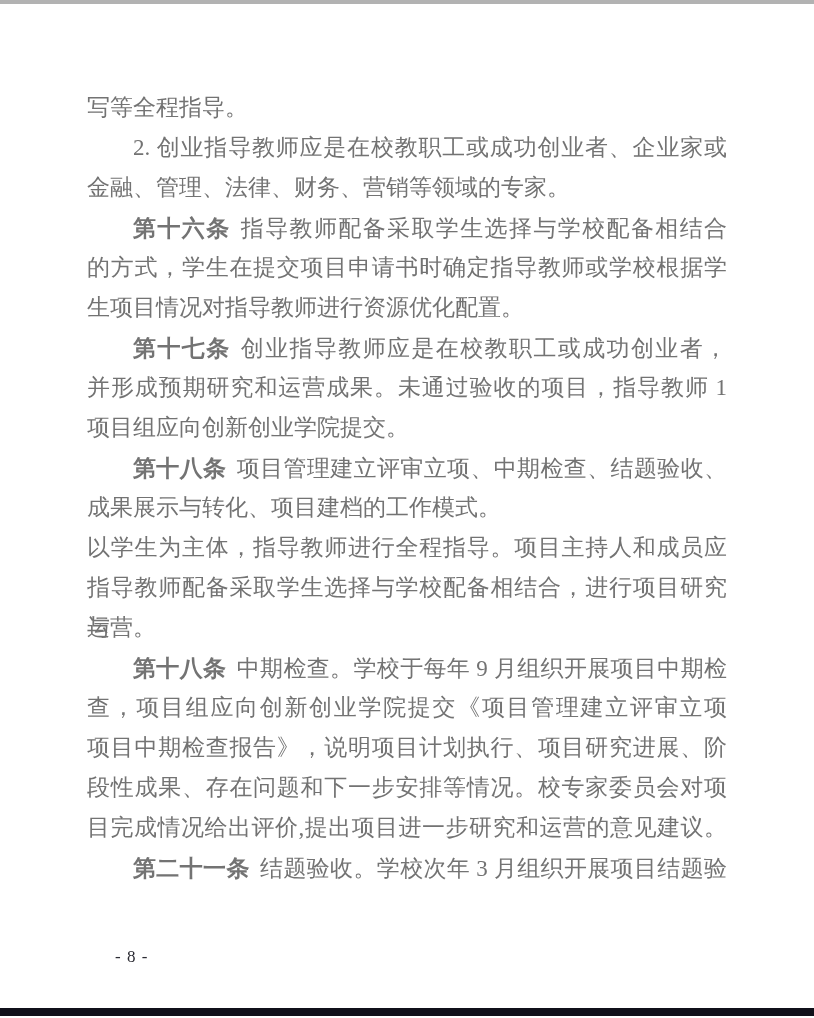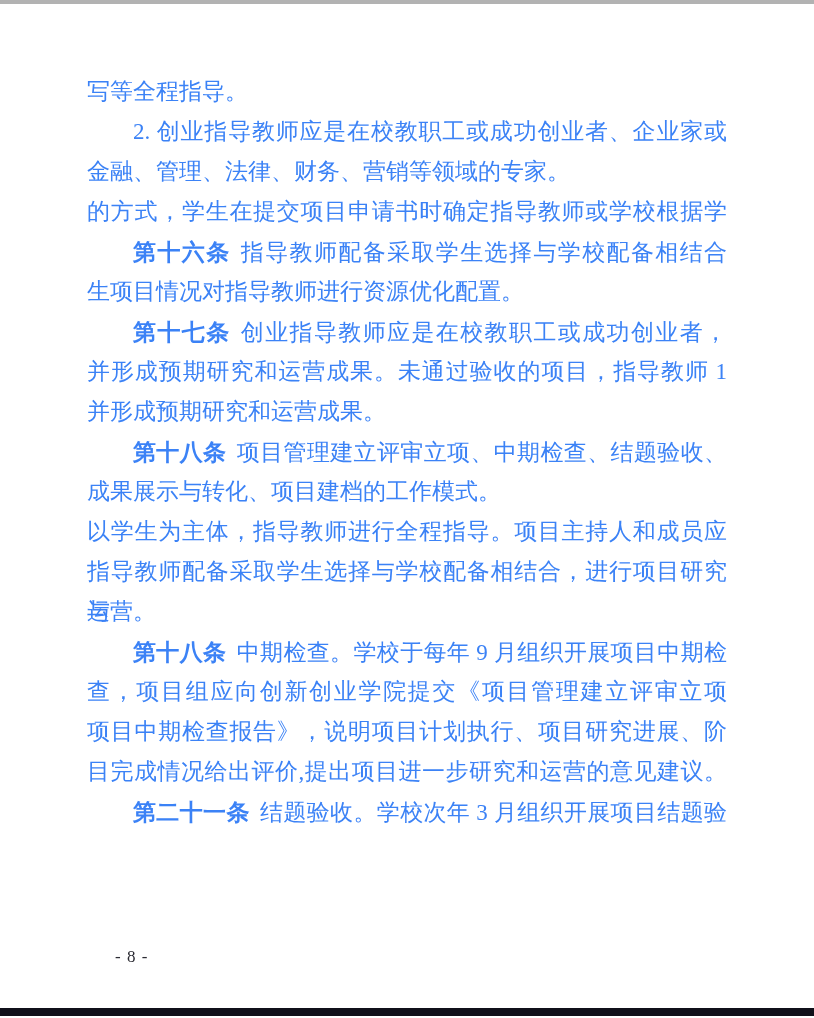--- a/index.html
+++ b/index.html
@@ -12,22 +12,22 @@
   }
   .edge-top {
     position:absolute; top:0; left:0; width:814px; height:4px;
     background:#b2b2b2;
   }
   .edge-bottom {
     position:absolute; top:1008px; left:0; width:814px; height:8px;
     background:#10101a;
   }
   .text-block {
-    position:absolute; left:87px; top:72px; width:640px;
-    color:#3b82f6;
+    position:absolute; left:87px; top:88px; width:640px;
+    color:#737373;
     font-size:23px;
     line-height:40px;
   }
   .line { height:40px; overflow:visible; }
   .ind { padding-left:2em; }
   .jst {
     text-align:justify;
     text-align-last:justify;
     text-justify:inter-character;
   }
@@ -49,49 +49,50 @@
 <div class="edge-top"></div>
 
 <div class="text-block">
 
   <div class="line"><span>写等全程指导。</span></div>
 
   <div class="line ind jst"><span>2. 创业指导教师应是在校教职工或成功创业者、企业家或</span></div>
 
   <div class="line"><span>金融、管理、法律、财务、营销等领域的专家。</span></div>
 
+  <div class="line ind jst"><b class="art">第十六条</b><span>指导教师配备采取学生选择与学校配备相结合</span></div>
+
   <div class="line jst"><span>的方式，学生在提交项目申请书时确定指导教师或学校根据学</span></div>
-
-  <div class="line ind jst"><b class="art">第十六条</b><span>指导教师配备采取学生选择与学校配备相结合</span></div>
 
   <div class="line"><span>生项目情况对指导教师进行资源优化配置。</span></div>
 
   <div class="line ind jst"><b class="art">第十七条</b><span>创业指导教师应是在校教职工或成功创业者，</span></div>
 
   <div class="line jst"><span>并形成预期研究和运营成果。未通过验收的项目，指导教师 1</span></div>
 
-  <div class="line"><span>并形成预期研究和运营成果。</span></div>
+  <div class="line"><span>项目组应向创新创业学院提交。</span></div>
 
   <div class="line ind jst"><b class="art">第十八条</b><span>项目管理建立评审立项、中期检查、结题验收、</span></div>
 
   <div class="line"><span>成果展示与转化、项目建档的工作模式。</span></div>
 
 
   <div class="line jst"><span>以学生为主体，指导教师进行全程指导。项目主持人和成员应</span></div>
 
   <div class="line jst"><span>指导教师配备采取学生选择与学校配备相结合，进行项目研究与</span></div>
 
   <div class="line"><span>运营。</span></div>
 
   <div class="line ind jst"><b class="art">第十八条</b><span>中期检查。学校于每年 9 月组织开展项目中期检</span></div>
 
   <div class="line jst"><span>查，项目组应向创新创业学院提交《项目管理建立评审立项</span></div>
 
   <div class="line jst"><span>项目中期检查报告》，说明项目计划执行、项目研究进展、阶</span></div>
 
+  <div class="line jst"><span>段性成果、存在问题和下一步安排等情况。校专家委员会对项</span></div>
 
   <div class="line jst"><span>目完成情况给出评价,提出项目进一步研究和运营的意见建议。</span></div>
 
   <div class="line ind jst"><b class="art">第二十一条</b><span>结题验收。学校次年 3 月组织开展项目结题验</span></div>
 
 </div>
 
 <div class="page-num">- 8 -</div>
 
 <div class="edge-bottom"></div>

